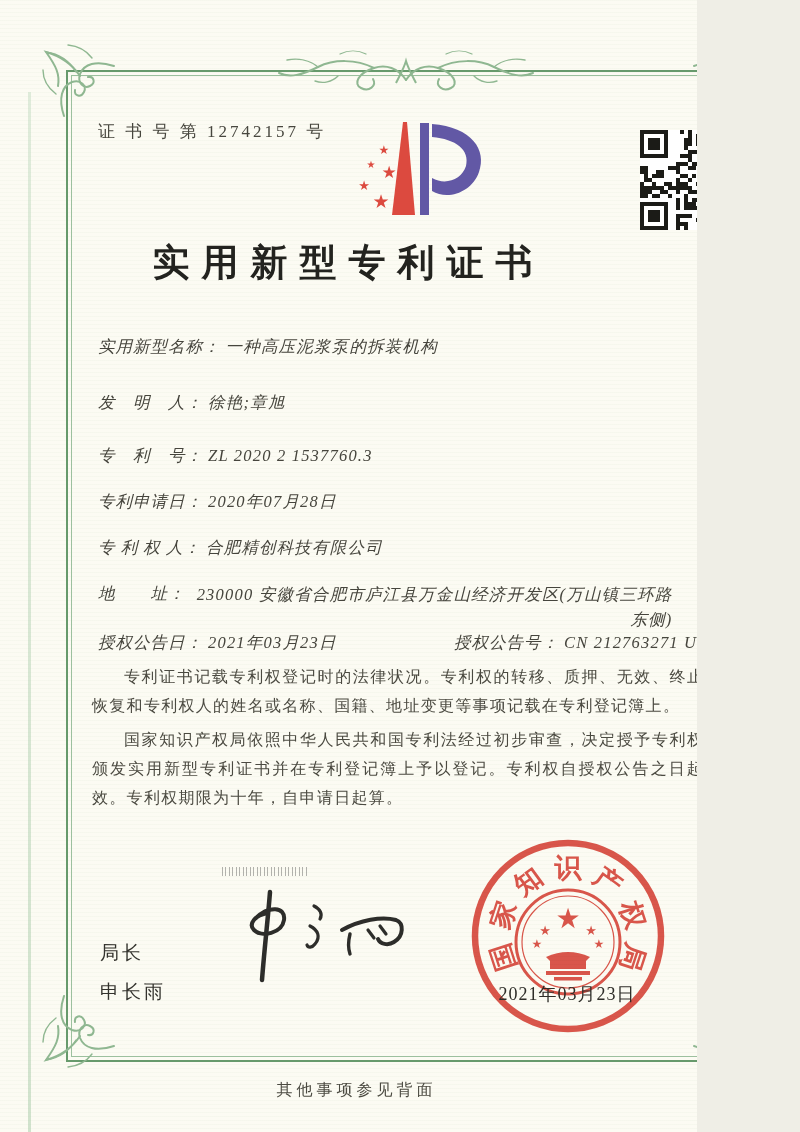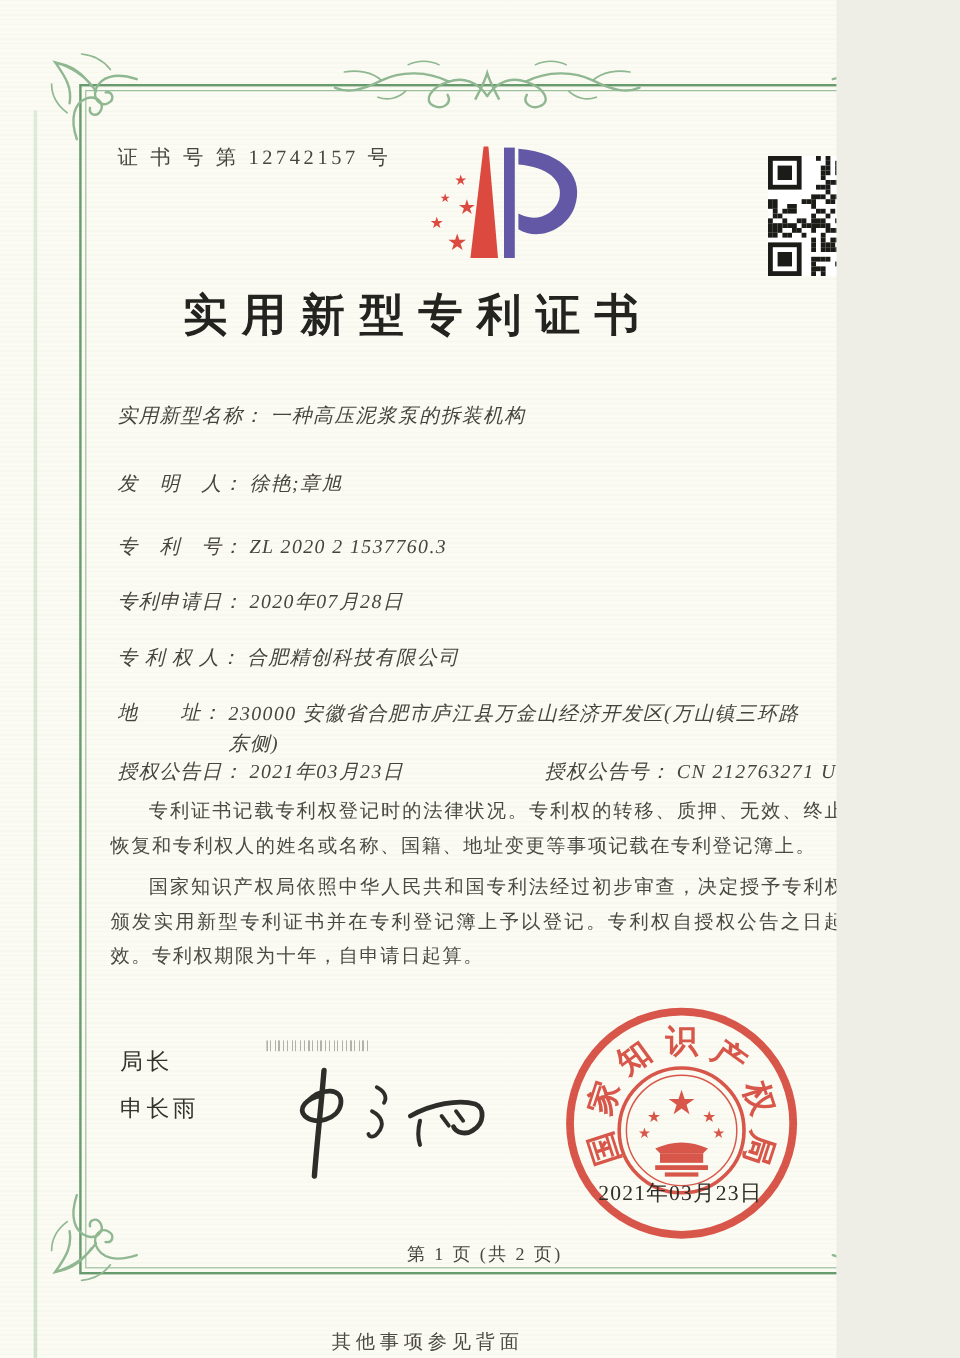--- a/index.html
+++ b/index.html
@@ -31,52 +31,52 @@
     color:#47463e;white-space:nowrap;
   }
   .title{
     position:absolute;left:0;right:0;top:238px;text-align:center;
     font-size:37px;font-weight:bold;letter-spacing:12px;color:#23231f;
     padding-left:0;white-space:nowrap;
   }
   .rows{position:absolute;left:98px;top:336px;width:620px;font-size:16.5px;}
   .row{position:absolute;left:0;white-space:nowrap;letter-spacing:1px;color:#46453d;font-style:italic;}
   .row .val{margin-left:5px;letter-spacing:1.2px;}
-  .row.addr{white-space:normal;}
+  .row.addr{white-space:normal;text-align:right;}
   .row.addr .val{
     display:inline-block;vertical-align:top;width:482px;
     line-height:24.5px;white-space:normal;
   }
   .grant-no{position:absolute;left:356px;top:0;white-space:nowrap;}
   .body-text{
     position:absolute;left:92px;top:662px;width:630px;
     font-size:16px;line-height:29px;letter-spacing:1.3px;color:#4b4a41;
     text-align:justify;
   }
   .body-text p{margin:0 0 5px 0;text-indent:2em;}
-  .signer{position:absolute;left:100px;top:872px;font-family:Liberation Serif, serif;
+  .signer{position:absolute;left:100px;top:940px;font-family:Liberation Serif, serif;
     font-size:19px;letter-spacing:3px;color:#33322d;}
   .signer div{margin-bottom:13px;}
   .barcode-artifact{
     position:absolute;left:222px;top:867px;width:86px;height:9px;opacity:.4;
     background:repeating-linear-gradient(90deg,#444 0 1px,rgba(0,0,0,0) 1px 3px,#444 3px 4px,rgba(0,0,0,0) 4px 7px);
   }
   .signature{position:absolute;left:222px;top:878px;}
   .seal{position:absolute;left:468px;top:836px;opacity:.9;mix-blend-mode:multiply;}
   .seal-date{
     position:absolute;left:472px;top:982px;width:190px;text-align:center;
     font-size:18px;letter-spacing:1px;color:#2e2d28;white-space:nowrap;
   }
   .page-info{
     position:absolute;left:66px;width:676px;top:1036px;text-align:center;
     font-size:15px;letter-spacing:2px;color:#46453d;
   }
   .back-note{
     position:absolute;left:16px;right:0;top:1080px;text-align:center;
-    font-size:16px;letter-spacing:4px;color:#4b4a41;margin-top:28px;
+    font-size:16px;letter-spacing:4px;color:#4b4a41;
   }
   .qr{position:absolute;left:640px;top:130px;width:100px;height:100px;}
 </style>
 </head>
 <body>
 
 <div class="page">
 
   <div class="scan-edge"></div>
 
@@ -425,16 +425,15 @@
       <text x="69" y="112" font-size="12" text-anchor="middle">★</text>
       <text x="131" y="112" font-size="12" text-anchor="middle">★</text>
       <path d="M78,121 Q100,111 122,121 L118,125 L82,125 Z"></path>
       <rect x="82" y="125" width="36" height="8"></rect>
       <rect x="78" y="135" width="44" height="4"></rect>
       <rect x="86" y="141" width="28" height="3.5"></rect>
     </g>
   </svg>
   <div class="seal-date">2021年03月23日</div>
 
-  <div class="page-info">第 1 页 (共 2 页)</div>
   <div class="back-note">其他事项参见背面</div>
 
 </div>
 
 </body></html>

